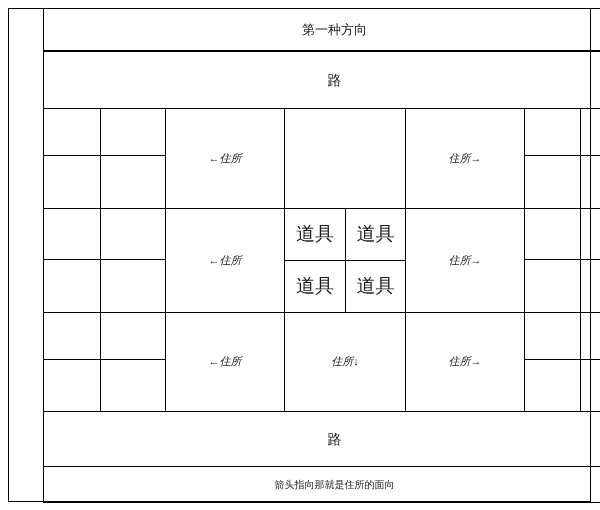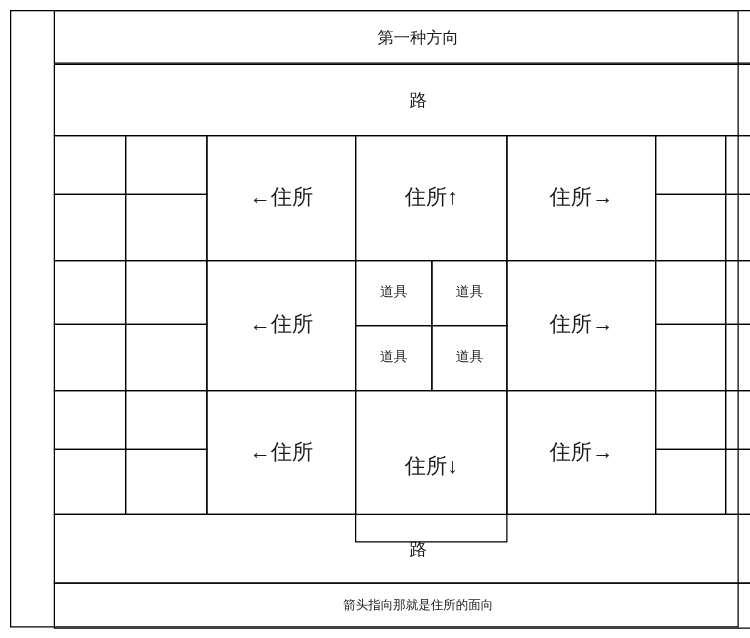--- a/index.html
+++ b/index.html
@@ -43,45 +43,45 @@
   .title-row {
     font-size: 13px;
   }
   .road-row {
     font-size: 14px;
   }
   .caption-row {
     font-size: 10px;
   }
   .house {
-    font-size: 17px;
+    font-size: 11px;
+    font-style: italic;
   }
   .item {
-    font-size: 11px;
+    font-size: 19px;
   }
   .blank {
     font-size: 13px;
   }
 </style>
 </head>
 <body>
 
 <div id="diagram">
 
   <div class="cell title-row" style="left:-1px; top:-1px; width:583px; height:43px;">第一种方向</div>
 
   <div class="cell road-row" style="left:-1px; top:42px; width:583px; height:58px;">路</div>
 
   <div class="cell blank" style="left:-1px; top:99px; width:58px; height:48px;"></div>
   <div class="cell blank" style="left:56px; top:99px; width:66px; height:48px;"></div>
   <div class="cell blank" style="left:-1px; top:146px; width:58px; height:54px;"></div>
   <div class="cell blank" style="left:56px; top:146px; width:66px; height:54px;"></div>
 
   <div class="cell house" style="left:121px; top:99px; width:120px; height:101px;">←住所</div>
-  <div class="cell house" style="left:240px; top:99px; width:122px; height:101px;">住所↑</div>
   <div class="cell house" style="left:361px; top:99px; width:120px; height:101px;">住所→</div>
 
   <div class="cell blank" style="left:480px; top:99px; width:57px; height:48px;"></div>
   <div class="cell blank" style="left:536px; top:99px; width:47px; height:48px;"></div>
   <div class="cell blank" style="left:480px; top:146px; width:57px; height:54px;"></div>
   <div class="cell blank" style="left:536px; top:146px; width:47px; height:54px;"></div>
 
   <div class="cell blank" style="left:-1px; top:199px; width:58px; height:52px;"></div>
   <div class="cell blank" style="left:56px; top:199px; width:66px; height:52px;"></div>
   <div class="cell blank" style="left:-1px; top:250px; width:58px; height:54px;"></div>
@@ -100,21 +100,21 @@
   <div class="cell blank" style="left:536px; top:199px; width:47px; height:52px;"></div>
   <div class="cell blank" style="left:480px; top:250px; width:57px; height:54px;"></div>
   <div class="cell blank" style="left:536px; top:250px; width:47px; height:54px;"></div>
 
   <div class="cell blank" style="left:-1px; top:303px; width:58px; height:48px;"></div>
   <div class="cell blank" style="left:56px; top:303px; width:66px; height:48px;"></div>
   <div class="cell blank" style="left:-1px; top:350px; width:58px; height:53px;"></div>
   <div class="cell blank" style="left:56px; top:350px; width:66px; height:53px;"></div>
 
   <div class="cell house" style="left:121px; top:303px; width:120px; height:100px;">←住所</div>
-  <div class="cell house" style="left:240px; top:303px; width:122px; height:122px;text-align:right;">住所↓</div>
+  <div class="cell house" style="left:240px; top:303px; width:122px; height:100px;text-align:right;">住所↓</div>
   <div class="cell house" style="left:361px; top:303px; width:120px; height:100px;">住所→</div>
 
   <div class="cell blank" style="left:480px; top:303px; width:57px; height:48px;"></div>
   <div class="cell blank" style="left:536px; top:303px; width:47px; height:48px;"></div>
   <div class="cell blank" style="left:480px; top:350px; width:57px; height:53px;"></div>
   <div class="cell blank" style="left:536px; top:350px; width:47px; height:53px;"></div>
 
   <div class="cell road-row" style="left:-1px; top:402px; width:583px; height:56px;">路</div>
 
   <div class="cell caption-row" style="left:-1px; top:457px; width:583px; height:37px;">箭头指向那就是住所的面向</div>

